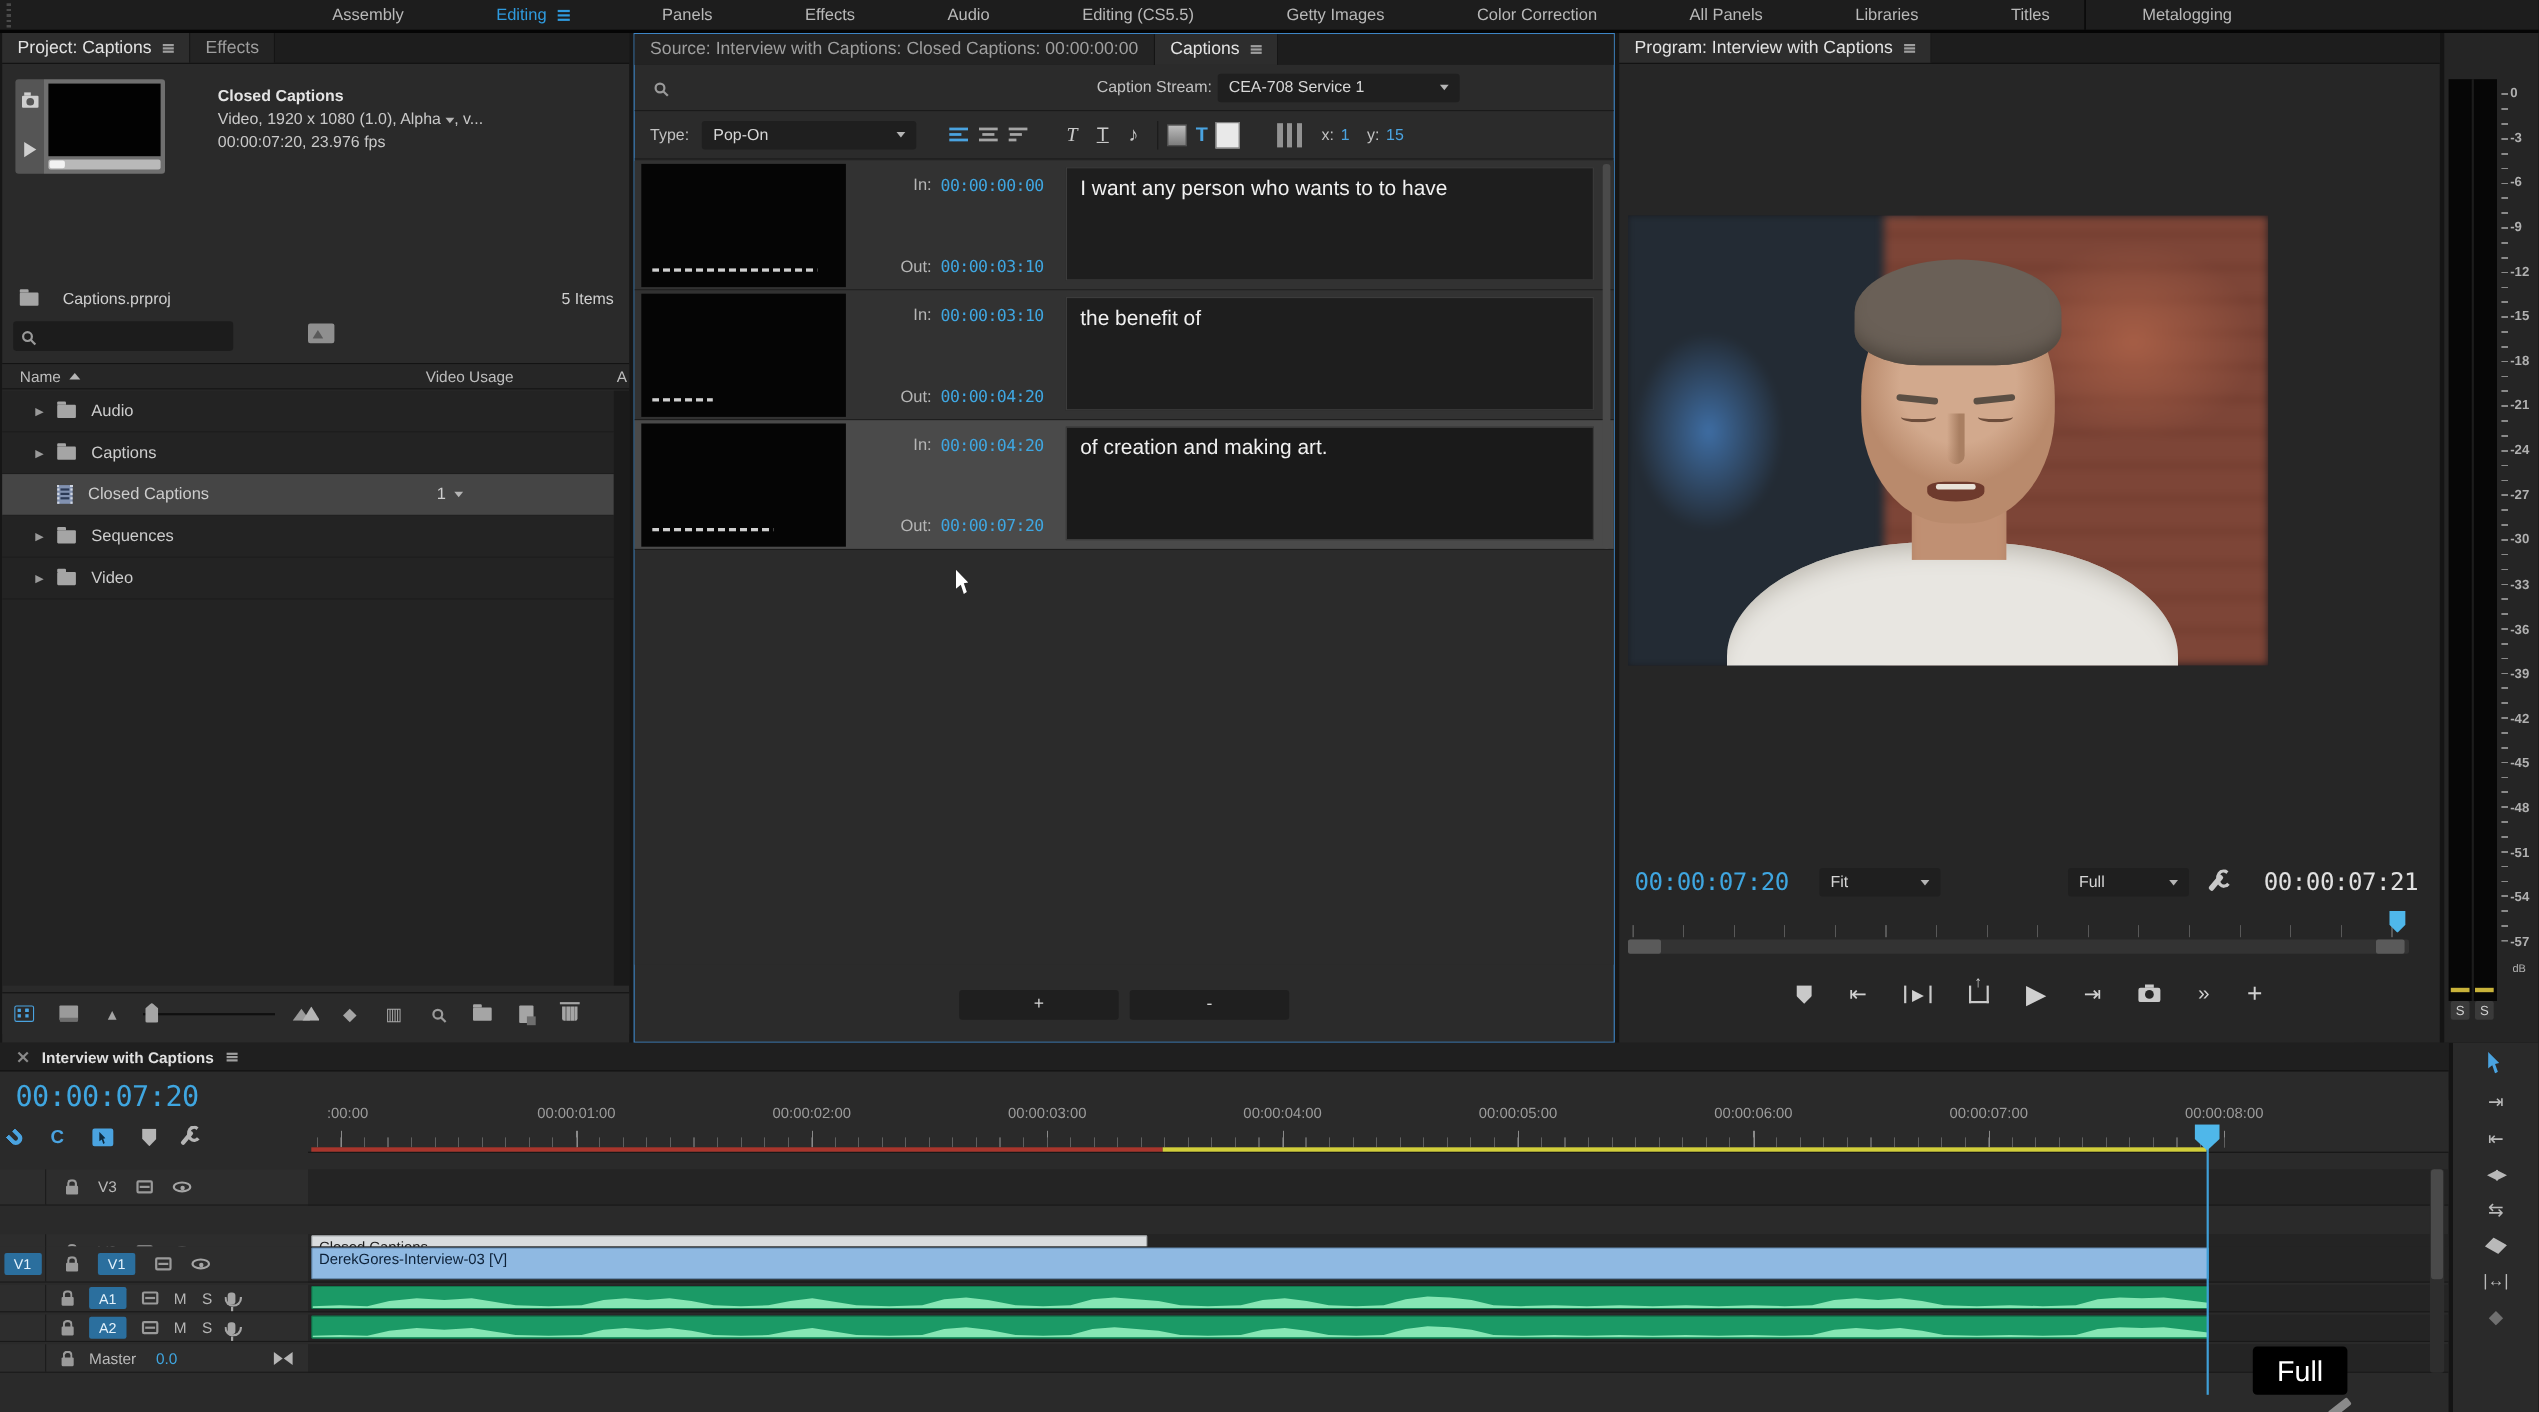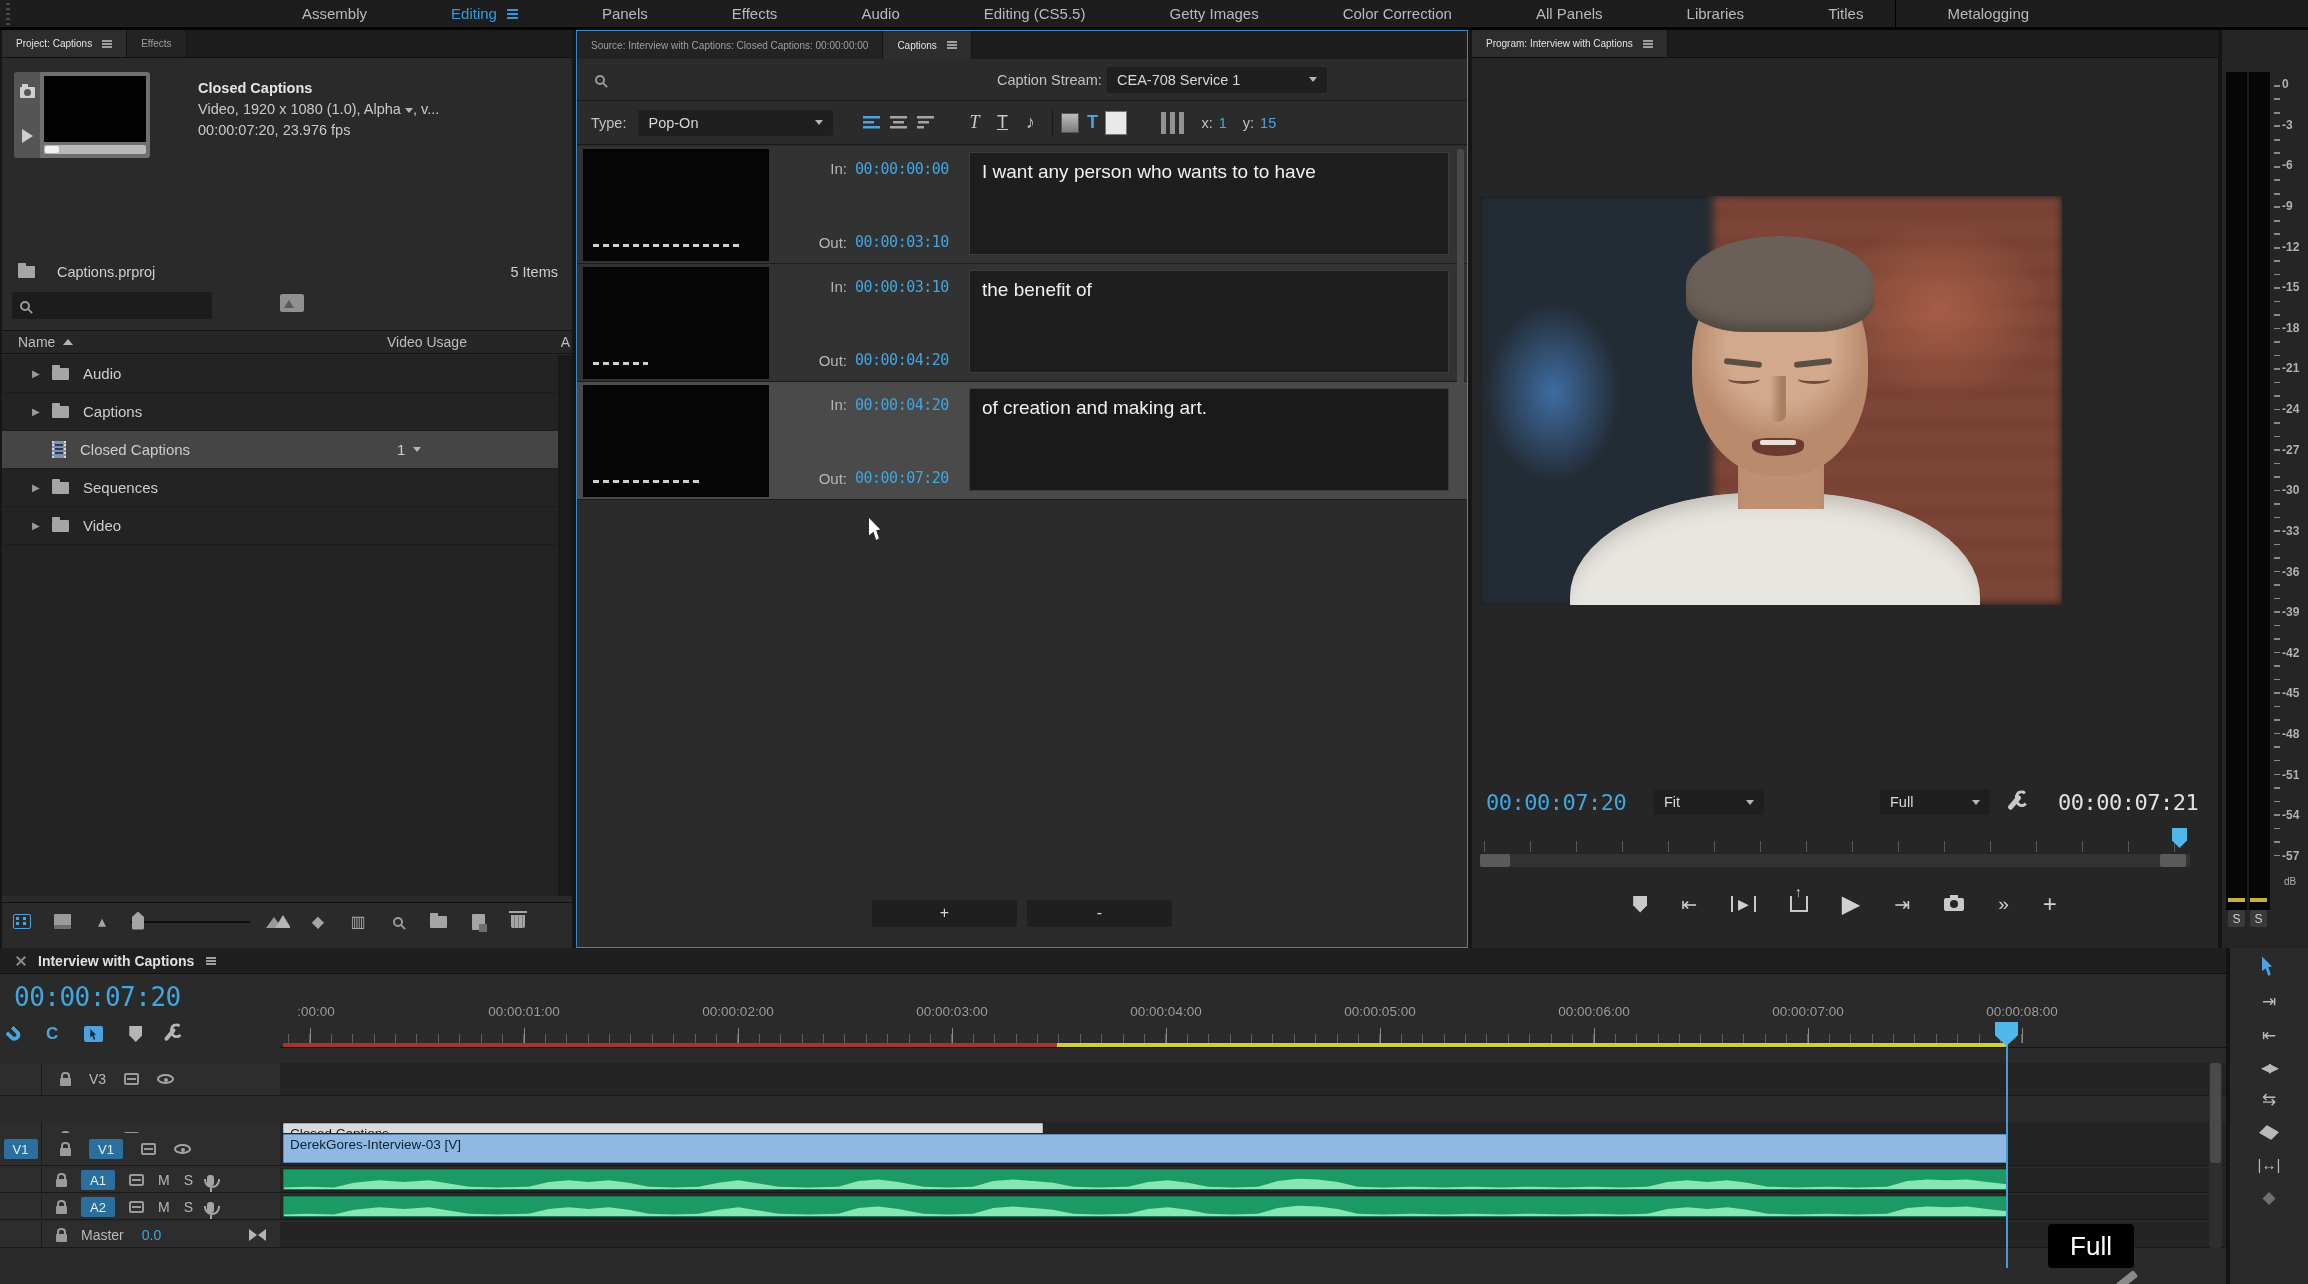--- a/index.html
+++ b/index.html
@@ -17,21 +17,21 @@
   .ws-items { display:flex; margin-left:250px; gap:0; }
   .ws-item { padding:0 42px 0 42px; font-size:15px; color:#b9b9b9; cursor:default; white-space:nowrap; }
   .ws-item.active { color:#2f9bdf; display:flex; align-items:center; gap:10px; }
   .i-menu { display:inline-block; width:11px; height:2px; background:#2f9bdf;
             box-shadow:0 -4px 0 #2f9bdf, 0 4px 0 #2f9bdf; }
   .ws-div { position:absolute; left:1895px; top:0; width:1px; height:27px; background:#000; }
 
   
   .panel { position:absolute; background:#2a2a2a; }
   .tabbar { height:28px; background:#1d1d1d; display:flex; align-items:stretch; border-bottom:1px solid #111; }
-  .tab { display:flex; align-items:center; gap:10px; padding:0 14px; font-size:10px; color:#9f9f9f;
+  .tab { display:flex; align-items:center; gap:10px; padding:0 14px; font-size:16px; color:#9f9f9f;
          background:#232323; border-right:1px solid #141414; white-space:nowrap; }
   .tab.active { background:#2d2d2d; color:#e3e3e3; }
   .i-menu-g { display:inline-block; width:10px; height:2px; background:#9f9f9f;
               box-shadow:0 -3px 0 #9f9f9f, 0 3px 0 #9f9f9f; }
   .caret { display:inline-block; width:0; height:0; border-left:5px solid transparent;
            border-right:5px solid transparent; border-top:6px solid #b5b5b5; }
   .caret.sm { border-left-width:4px; border-right-width:4px; border-top-width:5px; }
 
   
   #project { left:2px; top:30px; width:570px; height:918px; }

